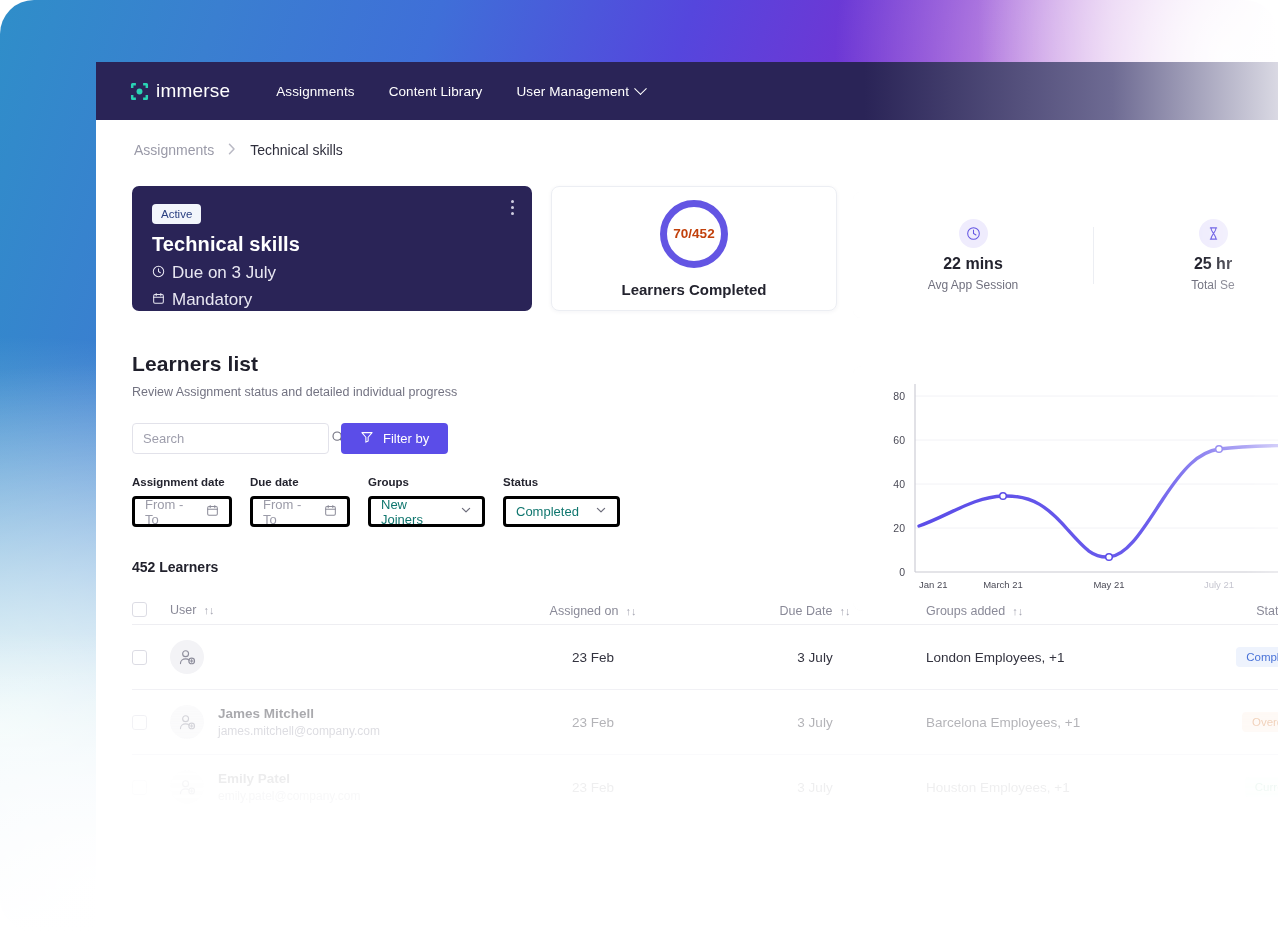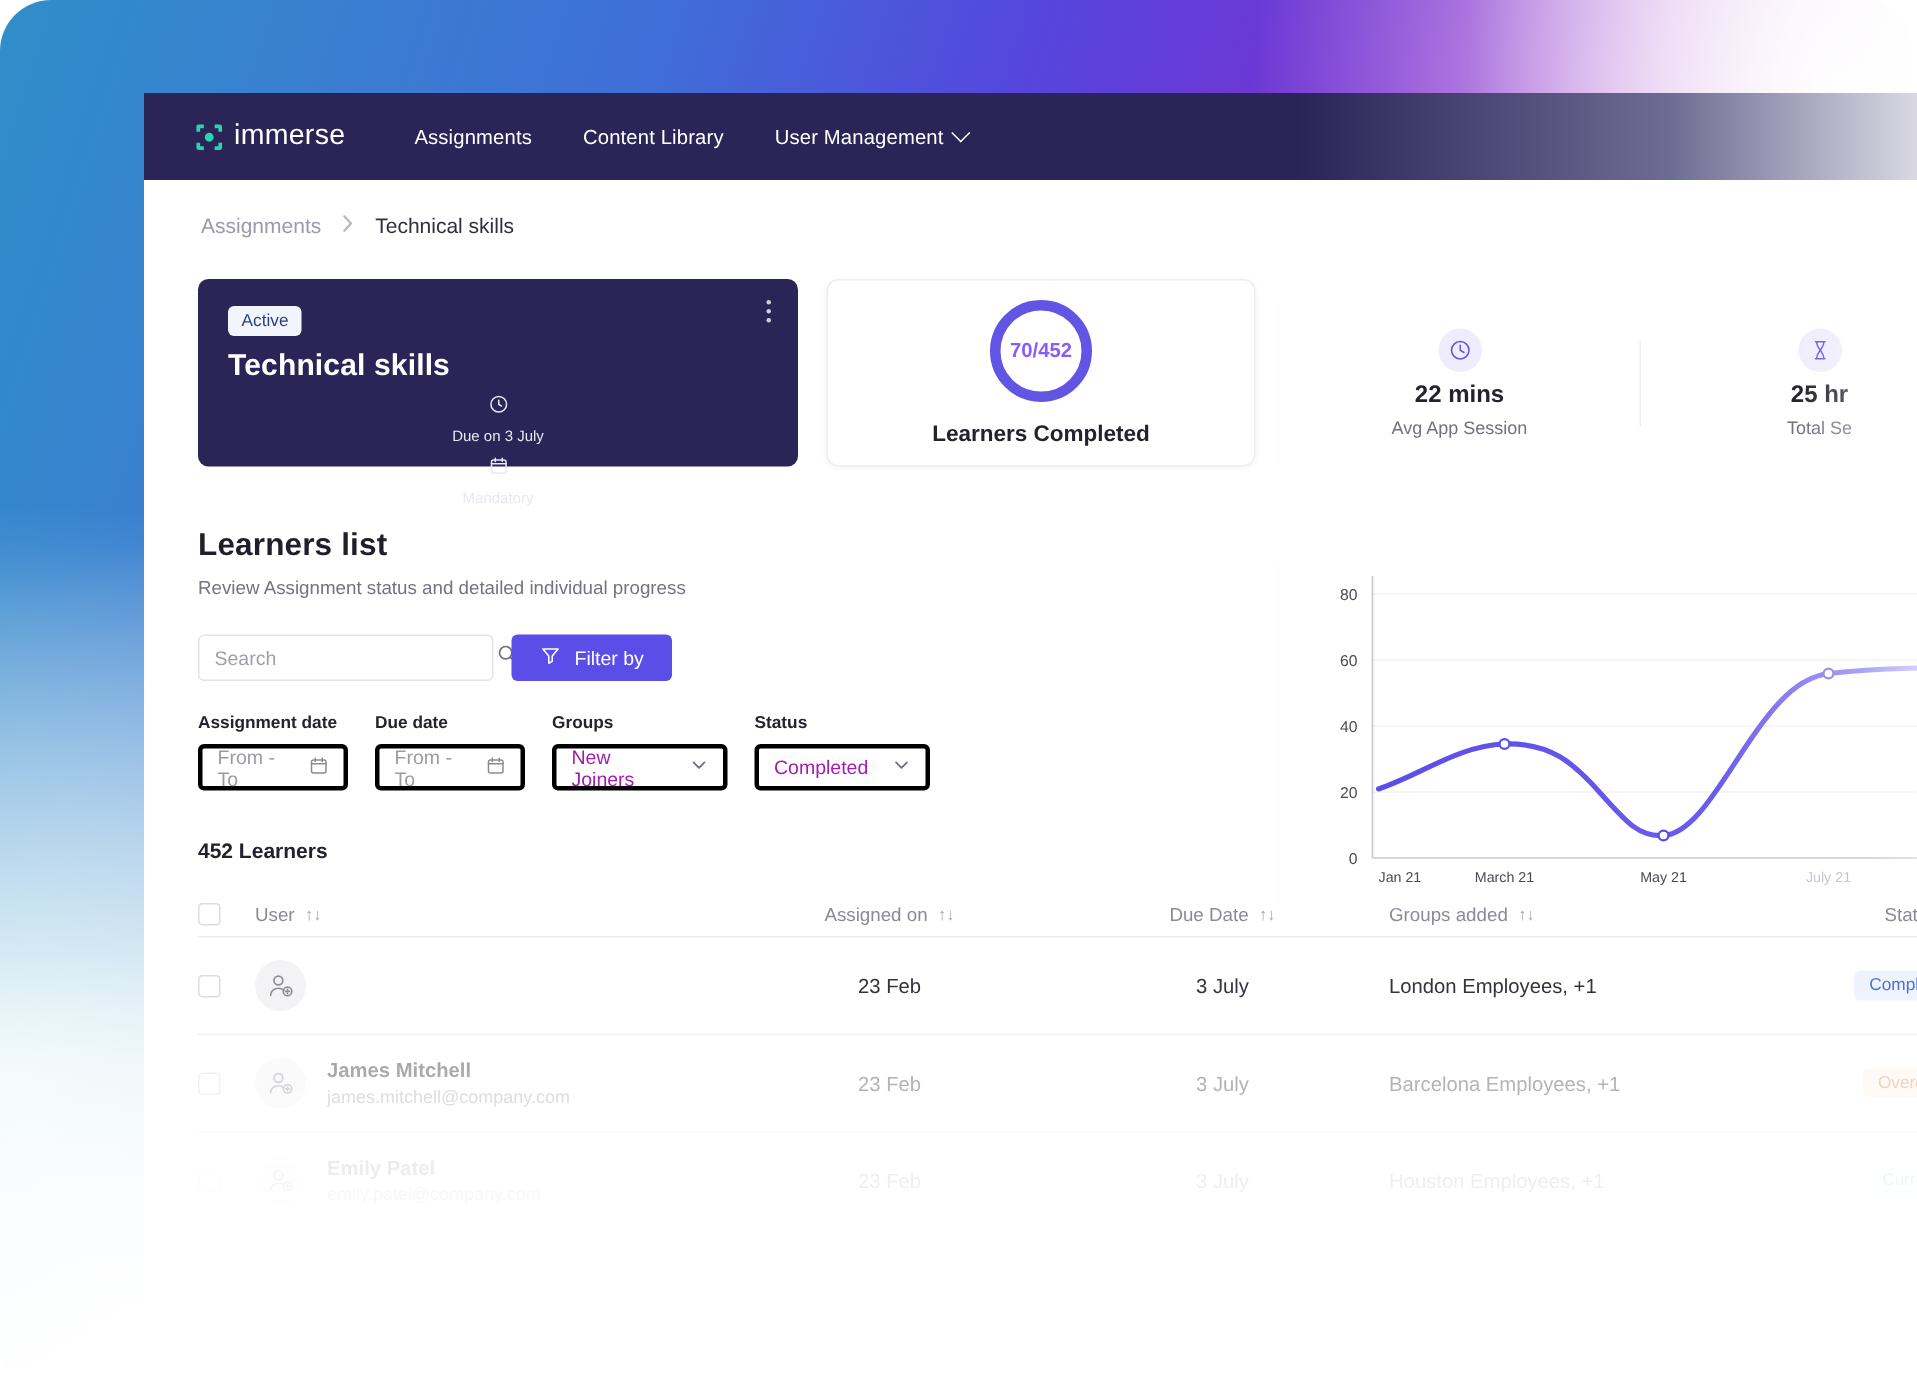--- a/index.html
+++ b/index.html
@@ -91,37 +91,37 @@
     width: 400px; height: 125px;
     background: #2a2457; border-radius: 7px;
     padding: 18px 20px;
     color: #fff;
   }
   #status-badge {
     display: inline-block; background: #f2f5fb; color: #2a3f80;
     font-size: 11.5px; padding: 4px 9px; border-radius: 4px; font-weight: 400;
   }
   #assignment-title { font-size: 20px; font-weight: 700; margin-top: 9px; letter-spacing: .1px; }
-  .meta-row { display: flex; align-items: center; gap: 7px; font-size: 10px; margin-top: 7px; color: #e8e7f2; flex-direction: column; }
+  .meta-row { display: flex; align-items: center; gap: 7px; font-size: 17px; margin-top: 7px; color: #e8e7f2; }
   #kebab { position: absolute; right: 18px; top: 14px; cursor: pointer; }
   #kebab span { display:block; width:3px; height:3px; background:#cfcde0; border-radius:50%; margin-bottom:3px; }
 
   #progress-card {
     position: absolute; left: 455px; top: 6px;
     width: 286px; height: 125px;
     background: #fff; border: 1px solid #eceef3; border-radius: 8px;
     box-shadow: 0 1px 4px rgba(40,40,80,.05);
     display: flex; flex-direction: column; align-items: center; justify-content: center;
   }
   #ring {
     width: 68px; height: 68px; border-radius: 50%;
     border: 7px solid #6355e3;
     display: flex; align-items: center; justify-content: center;
   }
-  #ring-label { font-size: 13.5px; font-weight: 700; color: #8b5cf6; }
+  #ring-label { font-size: 13.5px; font-weight: 700; color: #c2410c; }
   #progress-caption { font-size: 15px; font-weight: 700; color: #23232e; margin-top: 13px; }
 
   #stats-card {
     position: absolute; left: 757px; top: 12px;
     width: 480px; height: 126px;
     background: #fff; border-radius: 8px;
     box-shadow: 0 2px 12px rgba(40,40,80,.07);
     display: flex; align-items: center;
     -webkit-mask-image: linear-gradient(90deg, #000 0%, #000 72%, rgba(0,0,0,0.18) 95%, rgba(0,0,0,0) 100%);
     mask-image: linear-gradient(90deg, #000 0%, #000 72%, rgba(0,0,0,0.18) 95%, rgba(0,0,0,0) 100%);
@@ -179,21 +179,21 @@
 
   #filters-row { display: flex; gap: 18px; margin-top: 22px; }
   .filter-group { display: flex; flex-direction: column; }
   .filter-label { font-size: 11.5px; font-weight: 700; color: #24242f; margin-bottom: 8px; }
   .filter-control {
     height: 31px; border: 3px solid #000000; border-radius: 4px; background: #fff;
     display: flex; align-items: center; justify-content: space-between;
     padding: 0 10px; gap: 13px; cursor: pointer; font-size: 13px;
   }
   .filter-control.date { width: 100px; color: #9b9ba8; }
-  .filter-control.select { width: 117px; color: #a21caf; }
+  .filter-control.select { width: 117px; color: #0f766e; }
 
   #count-line { font-size: 14px; font-weight: 700; color: #22222d; margin-top: 32px; }
 
   
   #table { margin-top: 20px; width: 1200px; }
   .t-head {
     display: flex; align-items: center; height: 30px;
     border-bottom: 1px solid #eeeef2;
   }
   .t-row {

